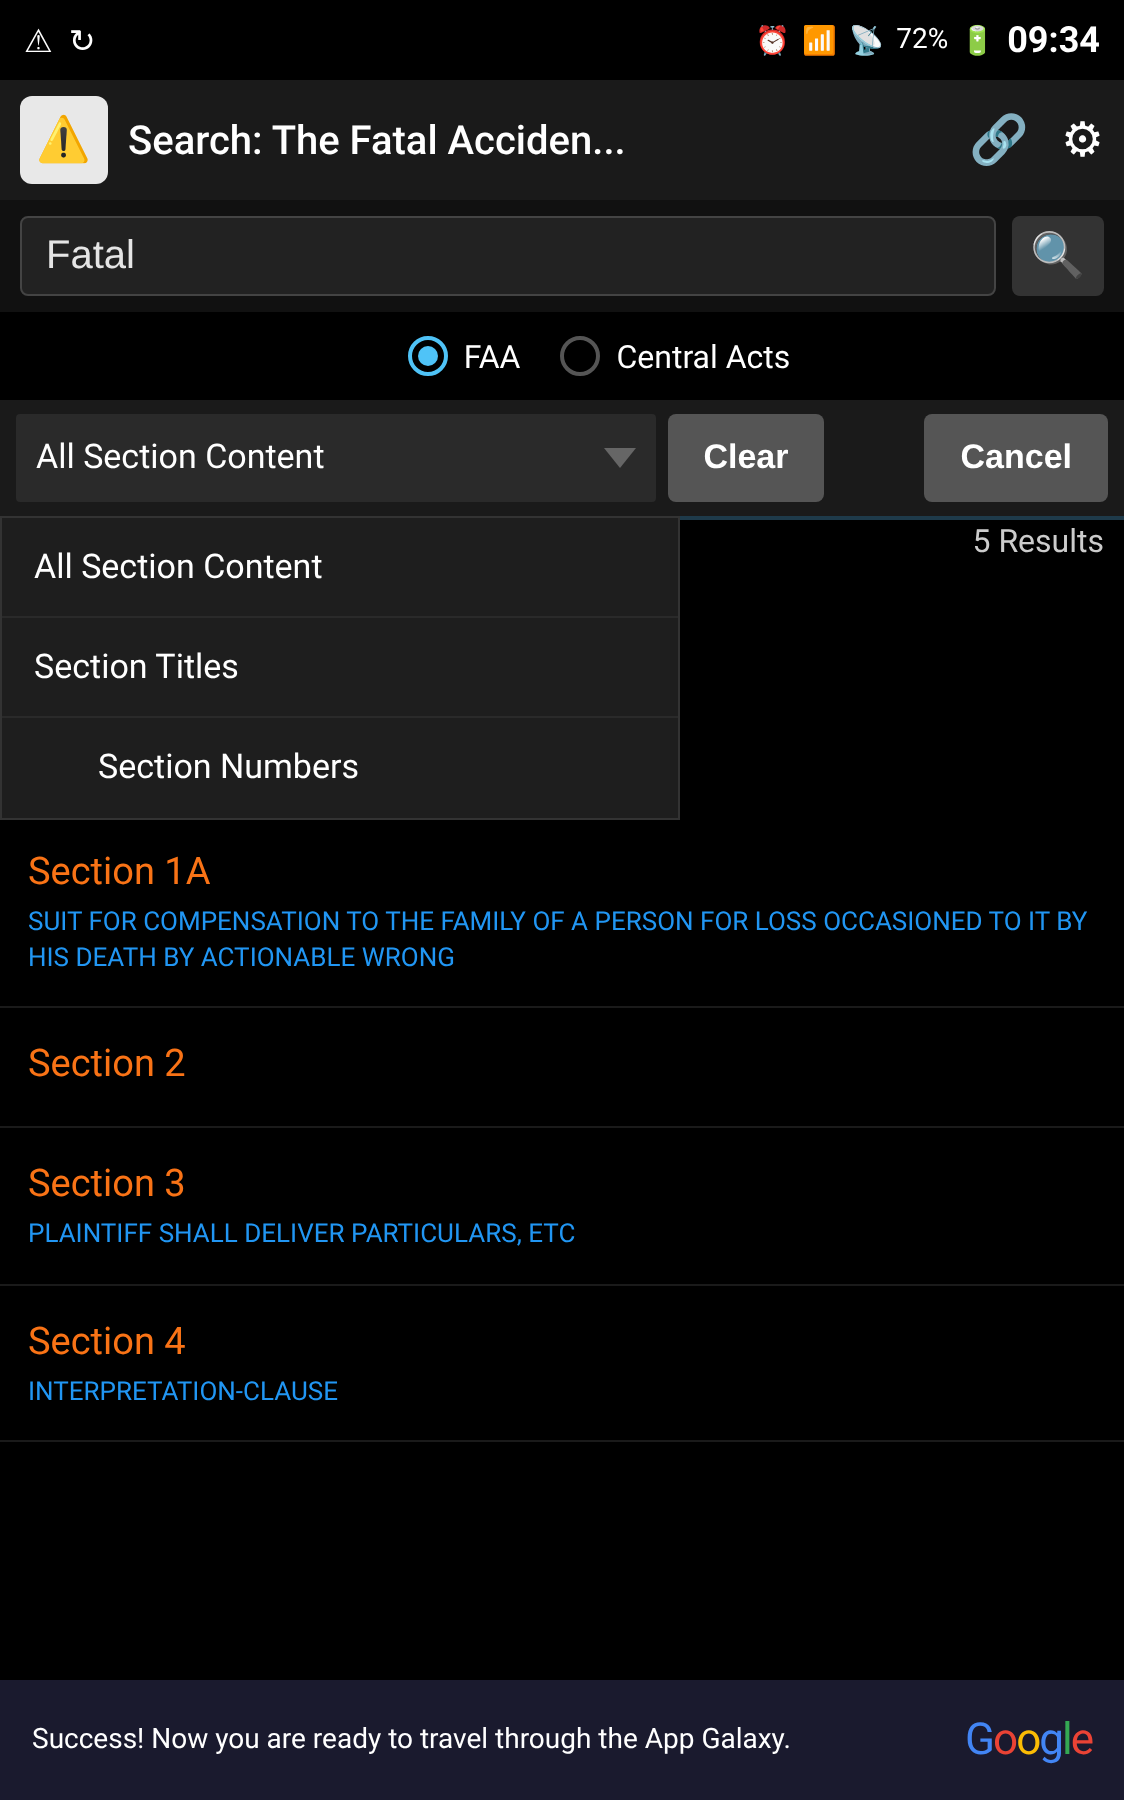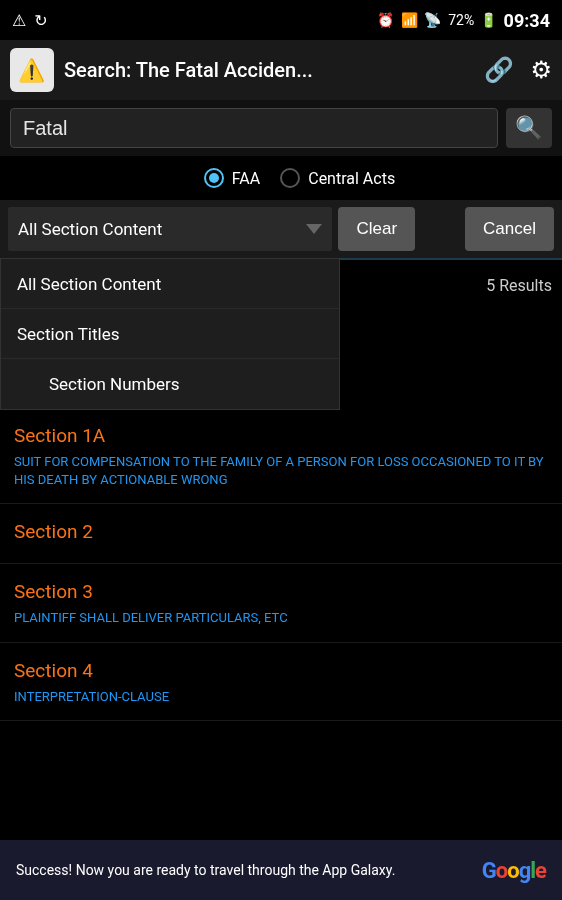--- a/index.html
+++ b/index.html
@@ -191,21 +191,21 @@
       border-right: 8px solid transparent;
       border-top: 10px solid #666;
       margin-left: 4px;
     }
     .filter-btn {
       height: 44px;
       padding: 0 18px;
       border: none;
       border-radius: 4px;
       font-size: 17px;
-      font-weight: 400;
+      font-weight: 700;
       cursor: pointer;
     }
     .btn-clear {
       background: #555;
       color: #fff;
     }
     .btn-cancel {
       background: #555;
       color: #fff;
       margin-left: 44px;
@@ -233,21 +233,21 @@
       cursor: pointer;
     }
     .dropdown-item:last-child {
       border-bottom: none;
       padding-left: 48px;
     }
 
     
     .results-count {
       position: absolute;
-      top: 276px;
+      top: 261px;
       right: 10px;
       color: #ccc;
       font-size: 16px;
     }
 
     
     .content-area {
       width: 100%;
       background: #000;
       position: absolute;
@@ -289,21 +289,21 @@
     }
     .ad-text {
       flex: 1;
       color: #fff;
       font-size: 14px;
       line-height: 1.3;
     }
     .ad-logo {
       color: #4285f4;
       font-size: 22px;
-      font-weight: bold;
+      font-weight: normal;
       letter-spacing: -1px;
     }
     .ad-logo span:nth-child(1) { color: #4285f4; }
     .ad-logo span:nth-child(2) { color: #ea4335; }
     .ad-logo span:nth-child(3) { color: #fbbc05; }
     .ad-logo span:nth-child(4) { color: #4285f4; }
     .ad-logo span:nth-child(5) { color: #34a853; }
     .ad-logo span:nth-child(6) { color: #ea4335; }
 
     

